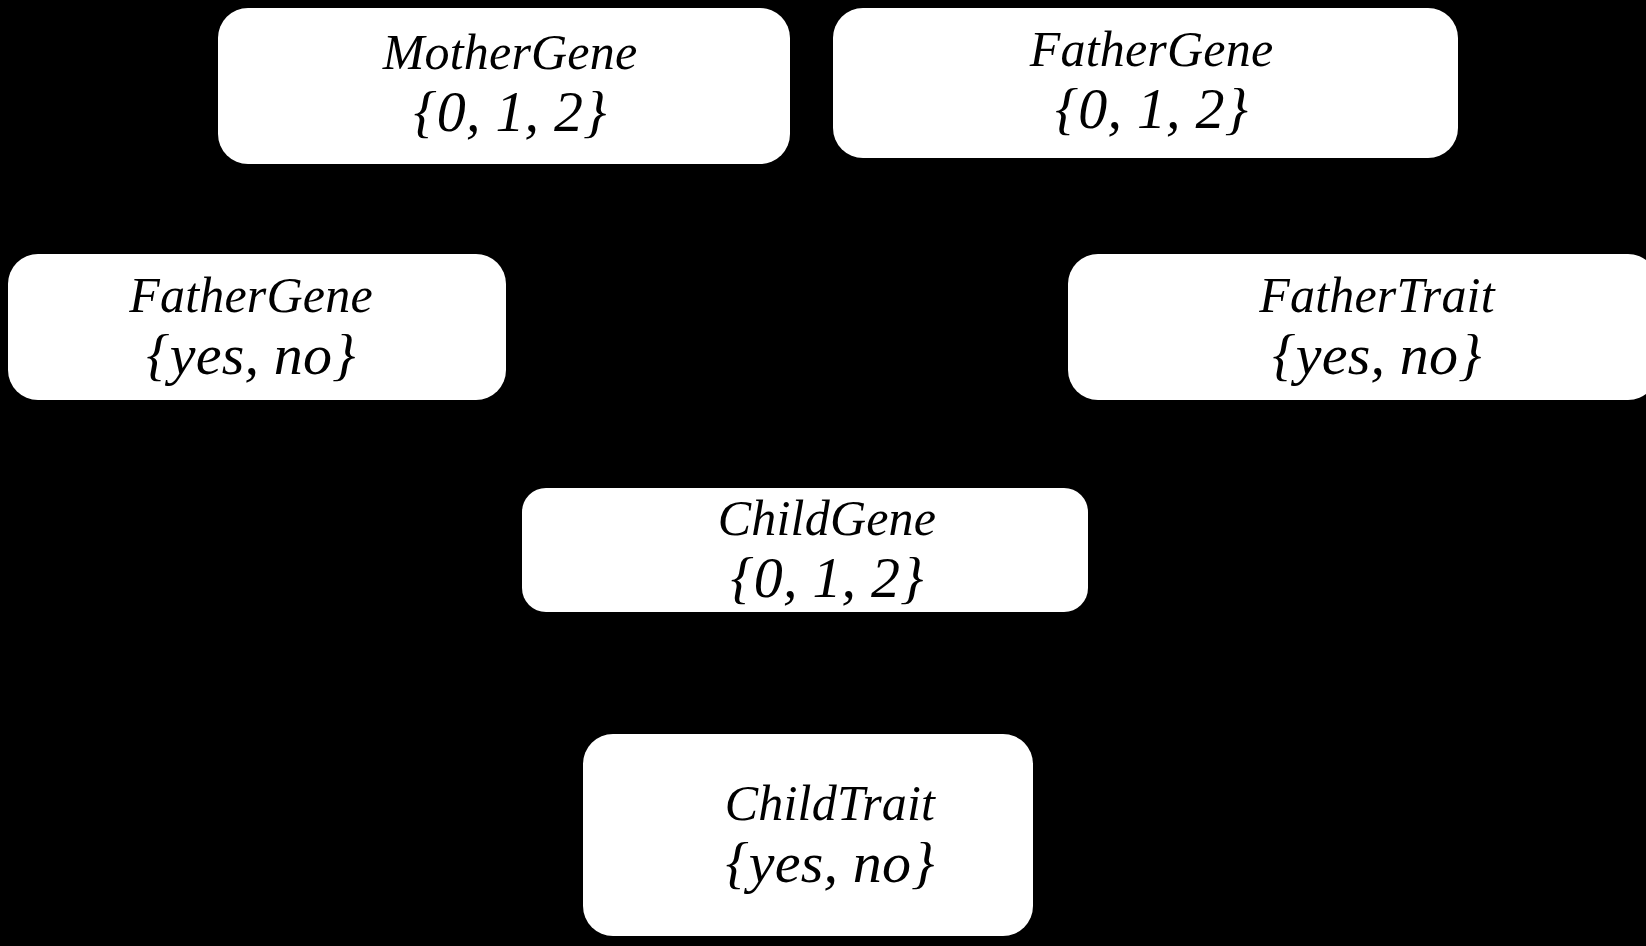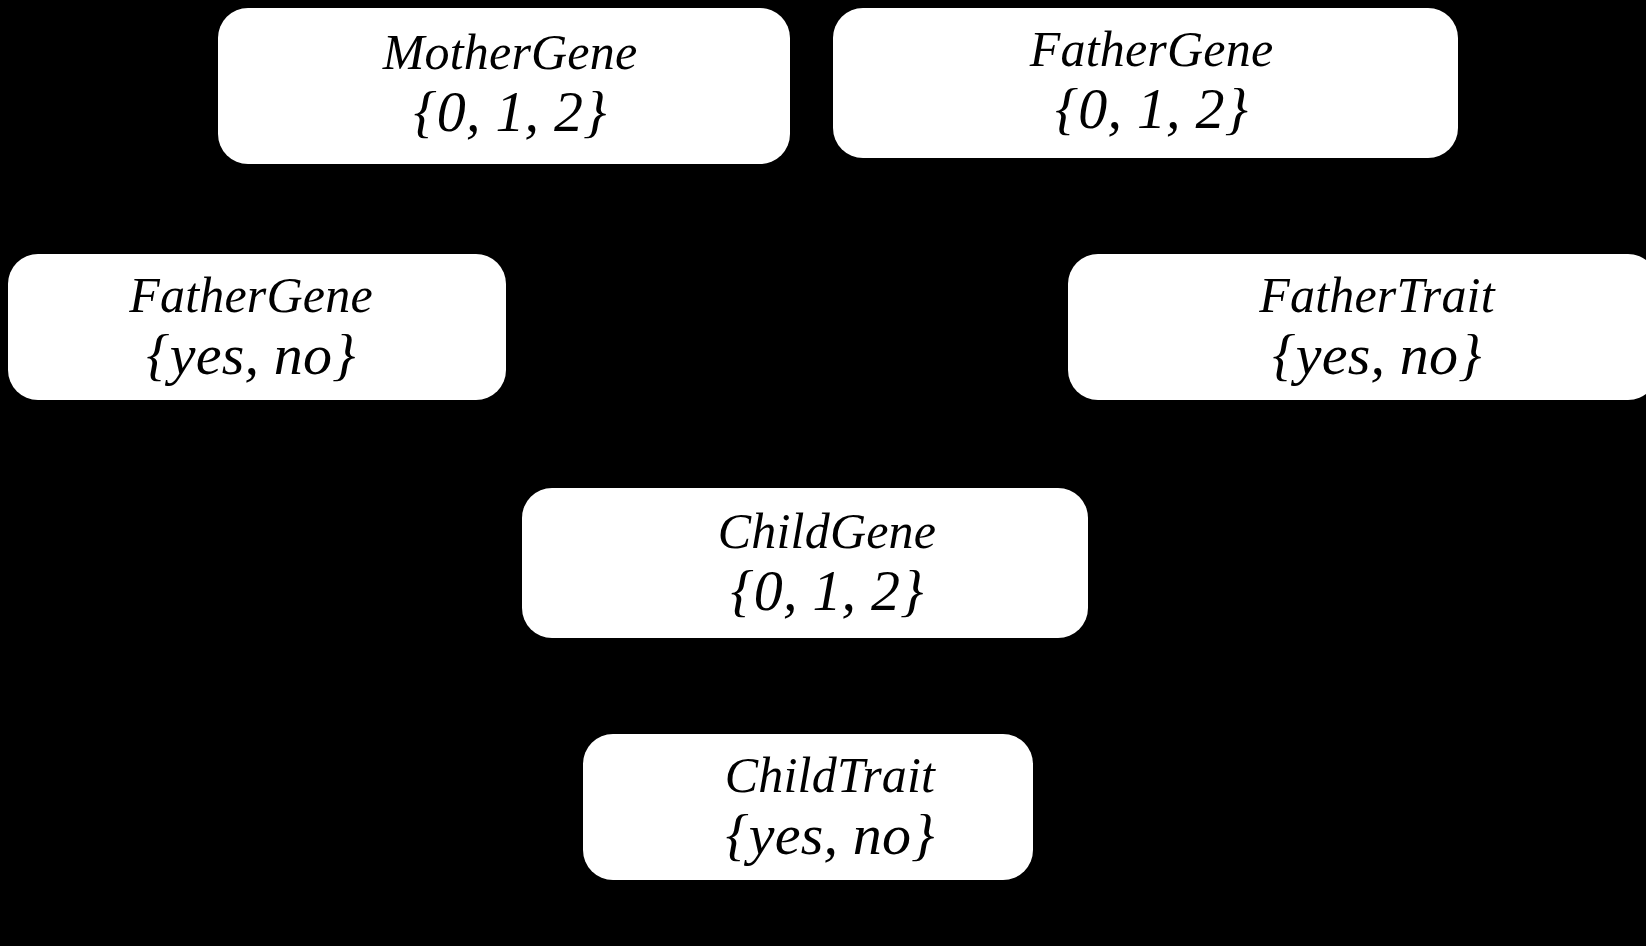--- a/index.html
+++ b/index.html
@@ -40,22 +40,22 @@
     font-style: italic;
     font-size: 58px;
     white-space: nowrap;
     letter-spacing: 0.2px;
   }
   
   #node-mother-gene  { left: 218px; top: 8px;   width: 572px; height: 156px; }
   #node-father-gene  { left: 833px; top: 8px;   width: 625px; height: 150px; }
   #node-mother-trait { left: 8px;   top: 254px; width: 498px; height: 146px; }
   #node-father-trait { left: 1068px; top: 254px; width: 590px; height: 146px; }
-  #node-child-gene   { left: 522px; top: 488px; width: 566px; height: 150px; }
-  #node-child-trait  { left: 583px; top: 734px; width: 450px; height: 146px; }
+  #node-child-gene   { left: 522px; top: 488px; width: 566px; height: 124px; border-radius: 24px; }
+  #node-child-trait  { left: 583px; top: 734px; width: 450px; height: 202px; }
 
   
   #node-mother-gene  .stack { transform: translateX(6px)  translateY(-2px); }
   #node-father-gene  .stack { transform: translateX(6px)  translateY(-2px); }
   #node-mother-trait .stack { transform: translateX(-6px) translateY(0px); }
   #node-father-trait .stack { transform: translateX(14px) translateY(0px); }
   #node-child-gene   .stack { transform: translateX(22px) translateY(0px); }
   #node-child-trait  .stack { transform: translateX(22px) translateY(0px); }
 
   .stack {

